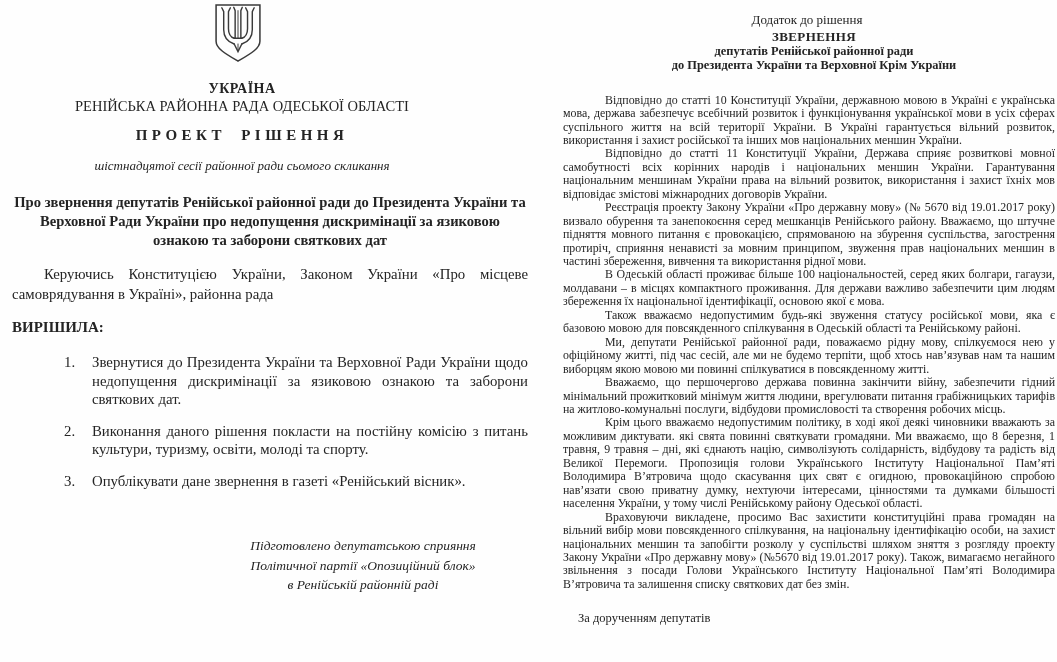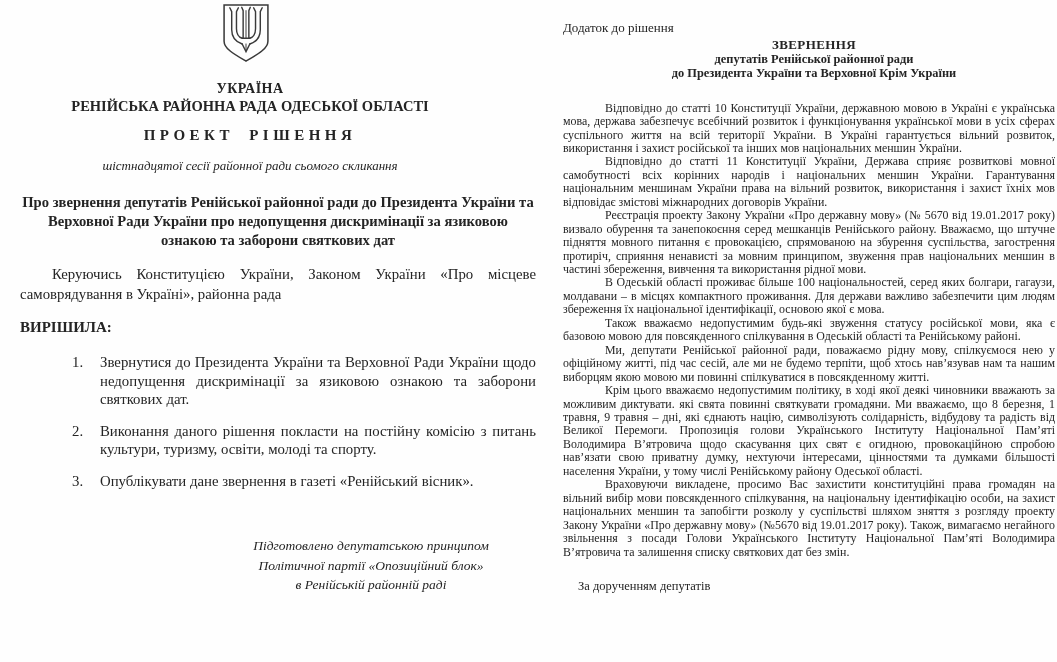--- a/index.html
+++ b/index.html
@@ -4,38 +4,38 @@
 <style>
   html,body{margin:0;padding:0;background:#ffffff;}
   .canvas{
     position:relative;width:1057px;height:662px;background:#fefefe;
     overflow:hidden;color:#242424;
     font-family:"Liberation Serif","DejaVu Serif",serif;
     -webkit-font-smoothing:antialiased;
   }
   .page{position:absolute;top:0;overflow:hidden;}
   
-  .page-left{left:20px;width:516px;height:656px;}
+  .page-left{left:12px;width:516px;height:656px;}
   .emblem{margin:3px 0 0 197px;width:58px;height:61px;}
   .emblem svg{display:block;}
   .hdr-block{width:460px;text-align:center;}
   .country{margin-top:17px;font-weight:bold;font-size:14px;letter-spacing:.5px;}
-  .council{margin-top:1px;font-weight:bold;font-size:14.5px;}
+  .council{margin-top:1px;font-weight:normal;font-size:14.5px;}
   .doc-type{margin-top:12px;font-weight:bold;font-size:15px;letter-spacing:4.5px;word-spacing:7px;text-align:center;}
   .session{margin-top:14px;font-style:italic;font-size:13px;text-align:center;}
   .decision-title{margin:19px 2px 0 2px;font-weight:bold;font-size:14.6px;line-height:19px;text-align:center;}
   .preamble{margin:15px 0 0 0;font-size:14.8px;line-height:19.5px;text-align:justify;text-indent:32px;}
   .resolved{margin-top:15px;font-weight:bold;font-size:15px;}
   .items{margin-top:17px;}
   .item{position:relative;padding-left:80px;font-size:14.8px;line-height:18.5px;text-align:justify;margin-bottom:13px;}
   .item .num{position:absolute;left:52px;top:0;}
   .prepared{margin:46px 0 0 190px;width:322px;text-align:center;font-style:italic;font-size:13.5px;line-height:19.5px;}
   
   .page-right{left:563px;width:492px;height:662px;}
-  .annex{margin-top:20px;padding-right:4px;text-align:left;font-size:13px;}
+  .annex{margin-top:12px;padding-right:4px;text-align:center;font-size:13px;}
   .appeal-title{margin:1px 0 0 12px;width:478px;text-align:center;font-weight:bold;}
   .appeal-title .t0{font-size:13px;letter-spacing:.4px;}
   .appeal-title .t1,.appeal-title .t2{font-size:12.4px;line-height:13.8px;}
   .appeal-body{margin-top:21px;}
   .appeal-body p{margin:0;font-size:11.9px;line-height:13.45px;text-align:justify;text-indent:42px;}
   .closing{margin:20px 0 0 15px;font-size:12.5px;}
 </style>
 </head>
 <body>
 
@@ -79,21 +79,21 @@
         <span class="num">2.</span>
         <span>Виконання даного рішення покласти на постійну комісію з питань культури, туризму, освіти, молоді та спорту.</span>
       </div>
       <div class="item">
         <span class="num">3.</span>
         <span>Опублікувати дане звернення в газеті «Ренійський вісник».</span>
       </div>
     </div>
 
     <div class="prepared">
-      <div>Підготовлено депутатською принципом</div>
+      <div>Підготовлено депутатською сприяння</div>
       <div>Політичної партії «Опозиційний блок»</div>
       <div>в Ренійській районній раді</div>
     </div>
   </div>
 
   <div class="page page-right">
 
     <div class="annex">Додаток до рішення</div>
 
     <div class="appeal-title">
@@ -102,20 +102,21 @@
       <div class="t2">до Президента України та Верховної Крім України</div>
     </div>
 
     <div class="appeal-body">
       <p>Відповідно до статті 10 Конституції України, державною мовою в Україні є українська мова, держава забезпечує всебічний розвиток і функціонування української мови в усіх сферах суспільного життя на всій території України. В Україні гарантується вільний розвиток, використання і захист російської та інших мов національних меншин України.</p>
       <p>Відповідно до статті 11 Конституції України, Держава сприяє розвиткові мовної самобутності всіх корінних народів і національних меншин України. Гарантування національним меншинам України права на вільний розвиток, використання і захист їхніх мов відповідає змістові міжнародних договорів України.</p>
       <p>Реєстрація проекту Закону України «Про державну мову» (№ 5670 від 19.01.2017 року) визвало обурення та занепокоєння серед мешканців Ренійського району. Вважаємо, що штучне підняття мовного питання є провокацією, спрямованою на збурення суспільства, загострення протиріч, сприяння ненависті за мовним принципом, звуження прав національних меншин в частині збереження, вивчення та використання рідної мови.</p>
       <p>В Одеській області проживає більше 100 національностей, серед яких болгари, гагаузи, молдавани – в місцях компактного проживання. Для держави важливо забезпечити цим людям збереження їх національної ідентифікації, основою якої є мова.</p>
       <p>Також вважаємо недопустимим будь-які звуження статусу російської мови, яка є базовою мовою для повсякденного спілкування в Одеській області та Ренійському районі.</p>
       <p>Ми, депутати Ренійської районної ради, поважаємо рідну мову, спілкуємося нею у офіційному житті, під час сесій, але ми не будемо терпіти, щоб хтось нав’язував нам та нашим виборцям якою мовою ми повинні спілкуватися в повсякденному житті.</p>
+      <p>Вважаємо, що першочергово держава повинна закінчити війну, забезпечити гідний мінімальний прожитковий мінімум життя людини, врегулювати питання грабіжницьких тарифів на житлово-комунальні послуги, відбудови промисловості та створення робочих місць.</p>
       <p>Крім цього вважаємо недопустимим політику, в ході якої деякі чиновники вважають за можливим диктувати. які свята повинні святкувати громадяни. Ми вважаємо, що 8 березня, 1 травня, 9 травня – дні, які єднають націю, символізують солідарність, відбудову та радість від Великої Перемоги. Пропозиція голови Українського Інституту Національної Пам’яті Володимира В’ятровича щодо скасування цих свят є огидною, провокаційною спробою нав’язати свою приватну думку, нехтуючи інтересами, цінностями та думками більшості населення України, у тому числі Ренійському району Одеської області.</p>
       <p>Враховуючи викладене, просимо Вас захистити конституційні права громадян на вільний вибір мови повсякденного спілкування, на національну ідентифікацію особи, на захист національних меншин та запобігти розколу у суспільстві шляхом зняття з розгляду проекту Закону України «Про державну мову» (№5670 від 19.01.2017 року). Також, вимагаємо негайного звільнення з посади Голови Українського Інституту Національної Пам’яті Володимира В’ятровича та залишення списку святкових дат без змін.</p>
     </div>
 
     <div class="closing">За дорученням депутатів</div>
   </div>
 
 </div>
 
 </body></html>

